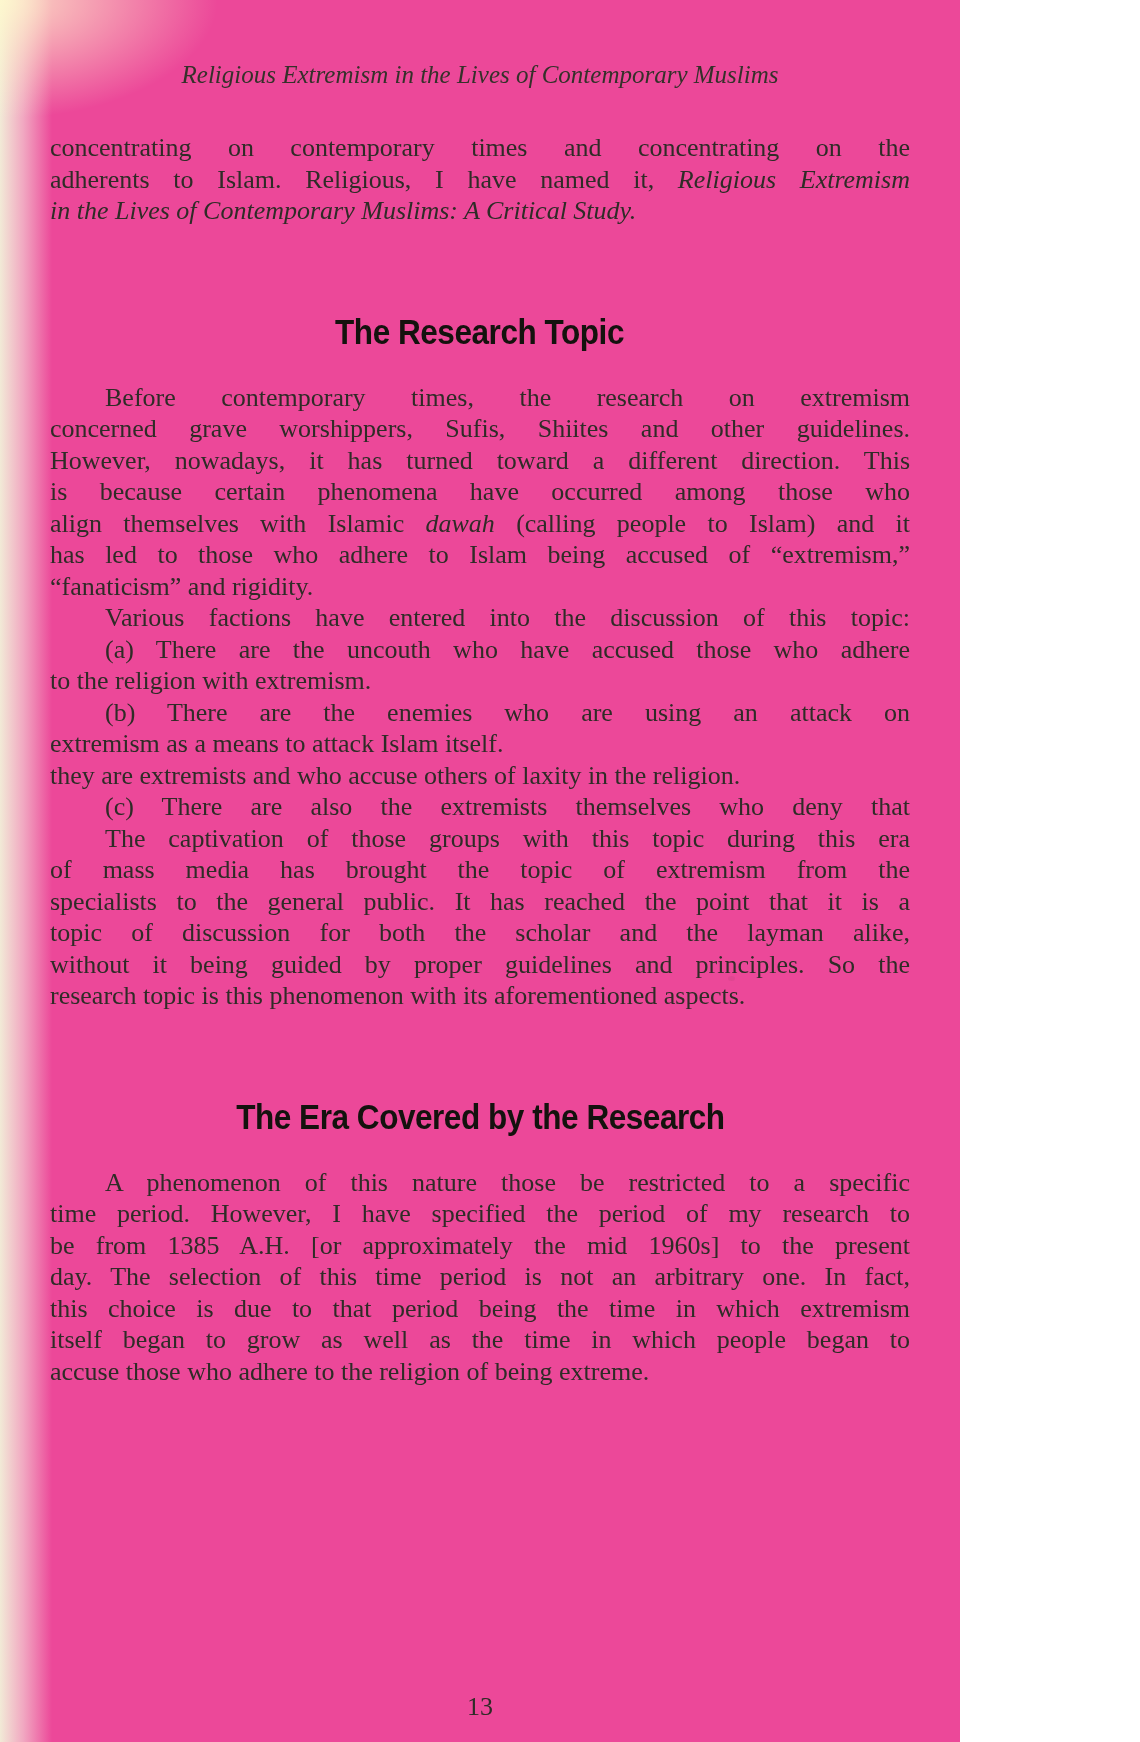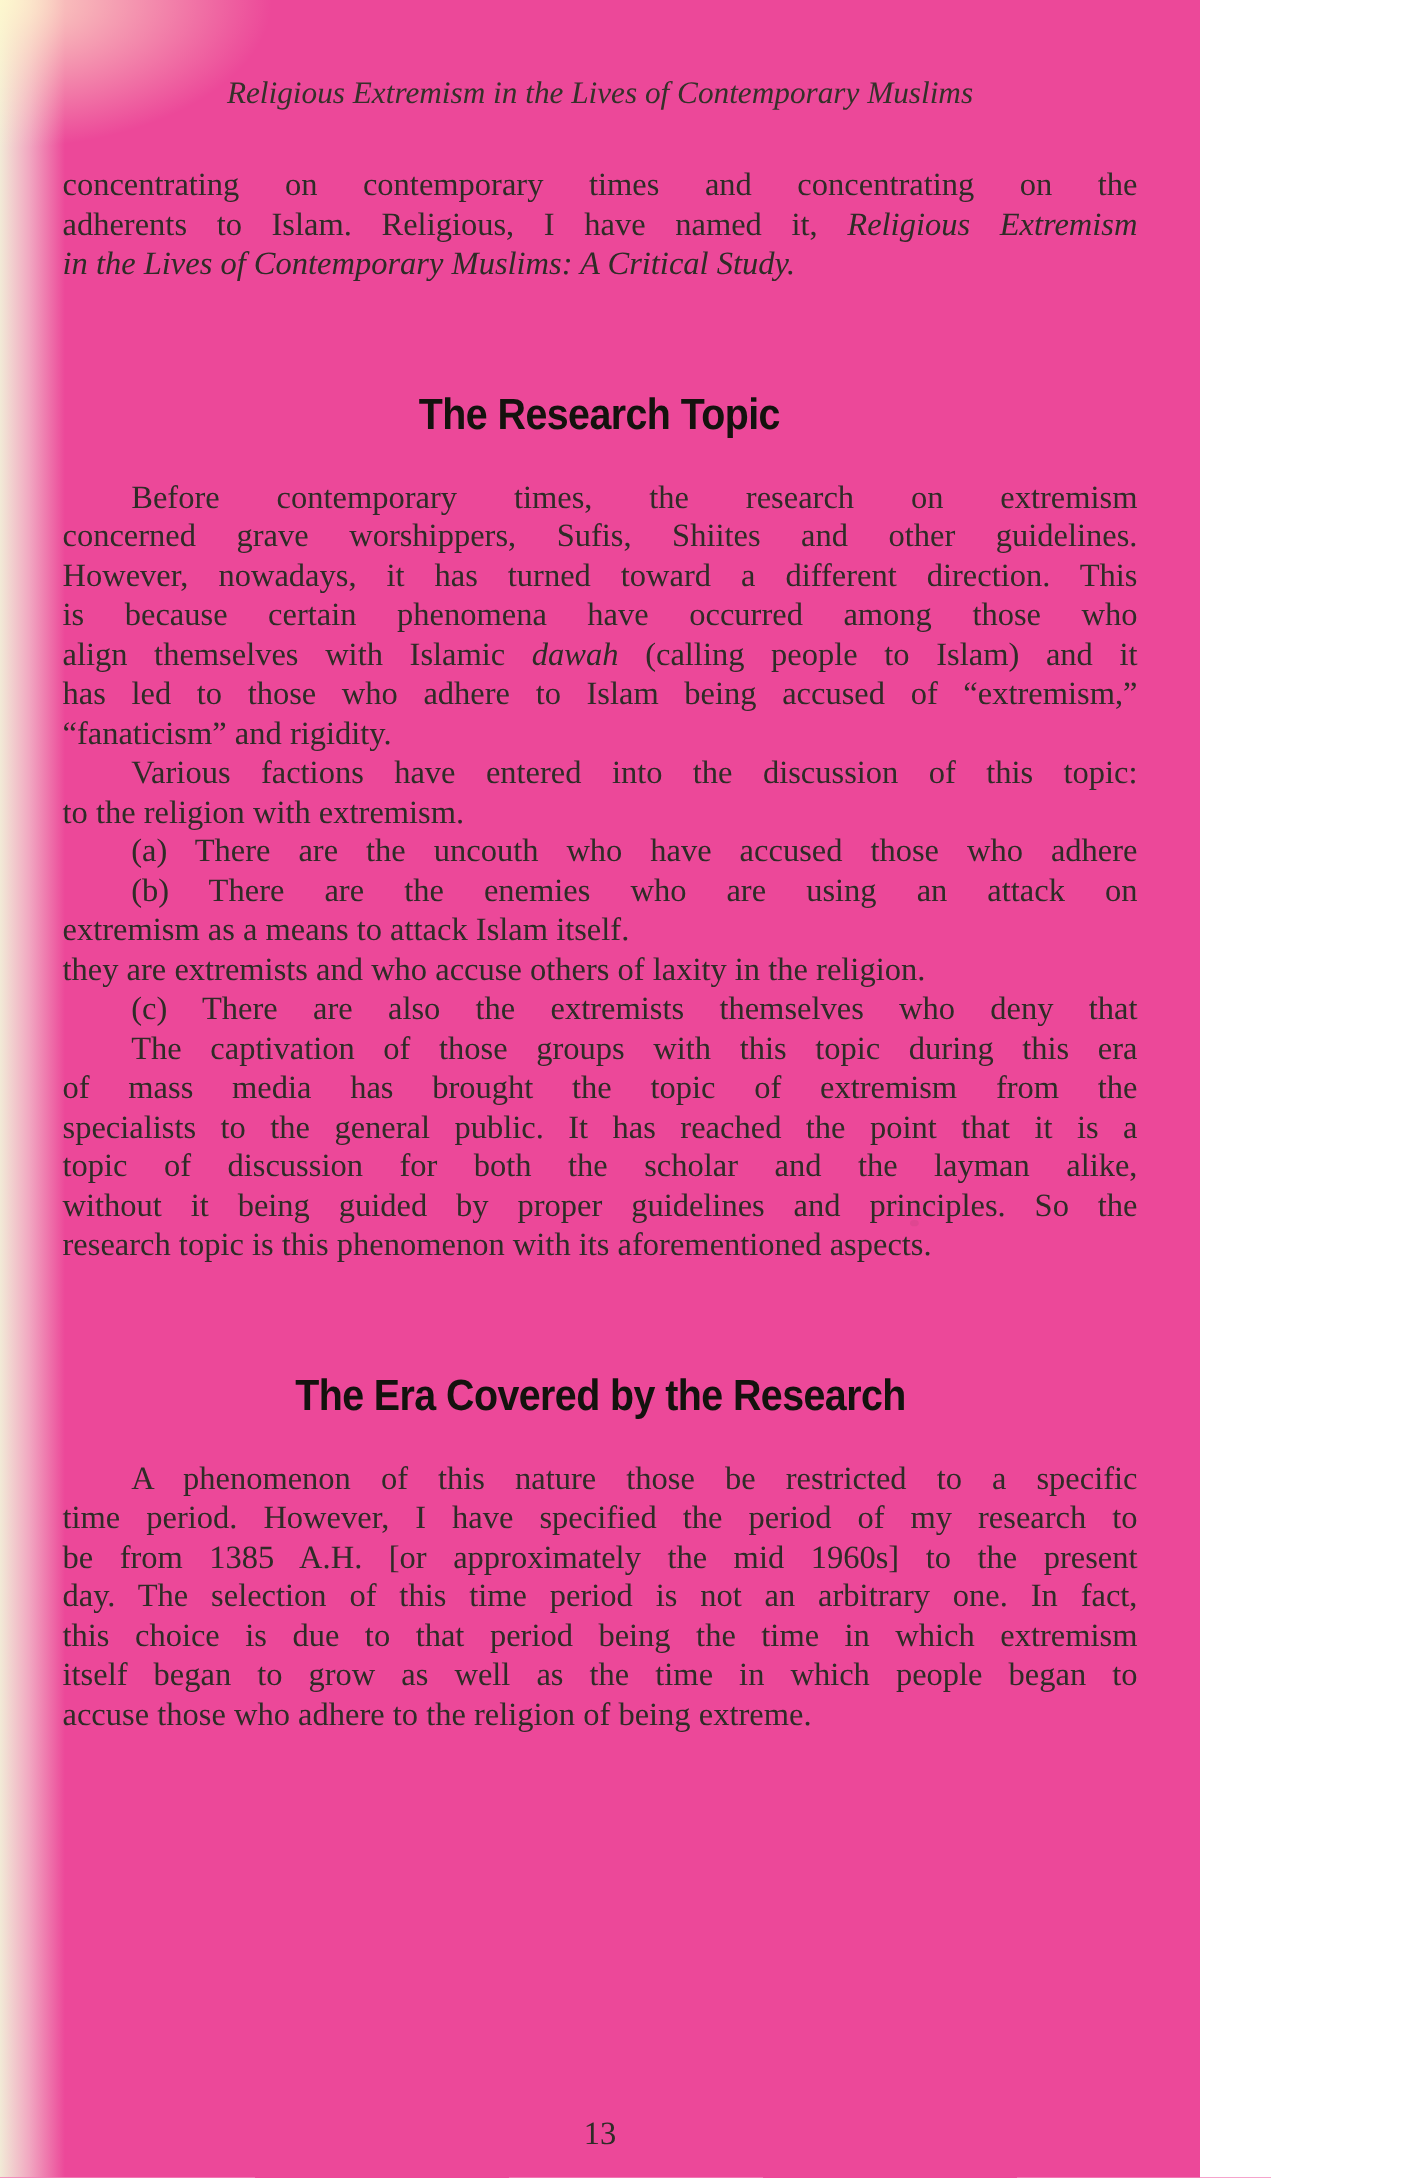--- a/index.html
+++ b/index.html
@@ -109,22 +109,22 @@
           <div class="line"><span>However, nowadays, it has turned toward a different direction. This</span></div>
           <div class="line"><span>is because certain phenomena have occurred among those who</span></div>
           <div class="line"><span>align themselves with Islamic </span><i>dawah</i><span> (calling people to Islam) and it</span></div>
           <div class="line"><span>has led to those who adhere to Islam being accused of “extremism,”</span></div>
           <div class="line last"><span>“fanaticism” and rigidity.</span></div>
         </div>
         <div class="paragraph indented">
           <div class="line first"><span>Various factions have entered into the discussion of this topic:</span></div>
         </div>
         <div class="paragraph indented">
+          <div class="line first"><span>(a)  There are the uncouth who have accused those who adhere</span></div>
           <div class="line last"><span>to the religion with extremism.</span></div>
-          <div class="line first"><span>(a)  There are the uncouth who have accused those who adhere</span></div>
         </div>
         <div class="paragraph indented">
           <div class="line first"><span>(b)  There are the enemies who are using an attack on</span></div>
           <div class="line last"><span>extremism as a means to attack Islam itself.</span></div>
         </div>
         <div class="paragraph indented">
           <div class="line last"><span>they are extremists and who accuse others of laxity in the religion.</span></div>
           <div class="line first"><span>(c)  There are also the extremists themselves who deny that</span></div>
         </div>
         <div class="paragraph indented">

